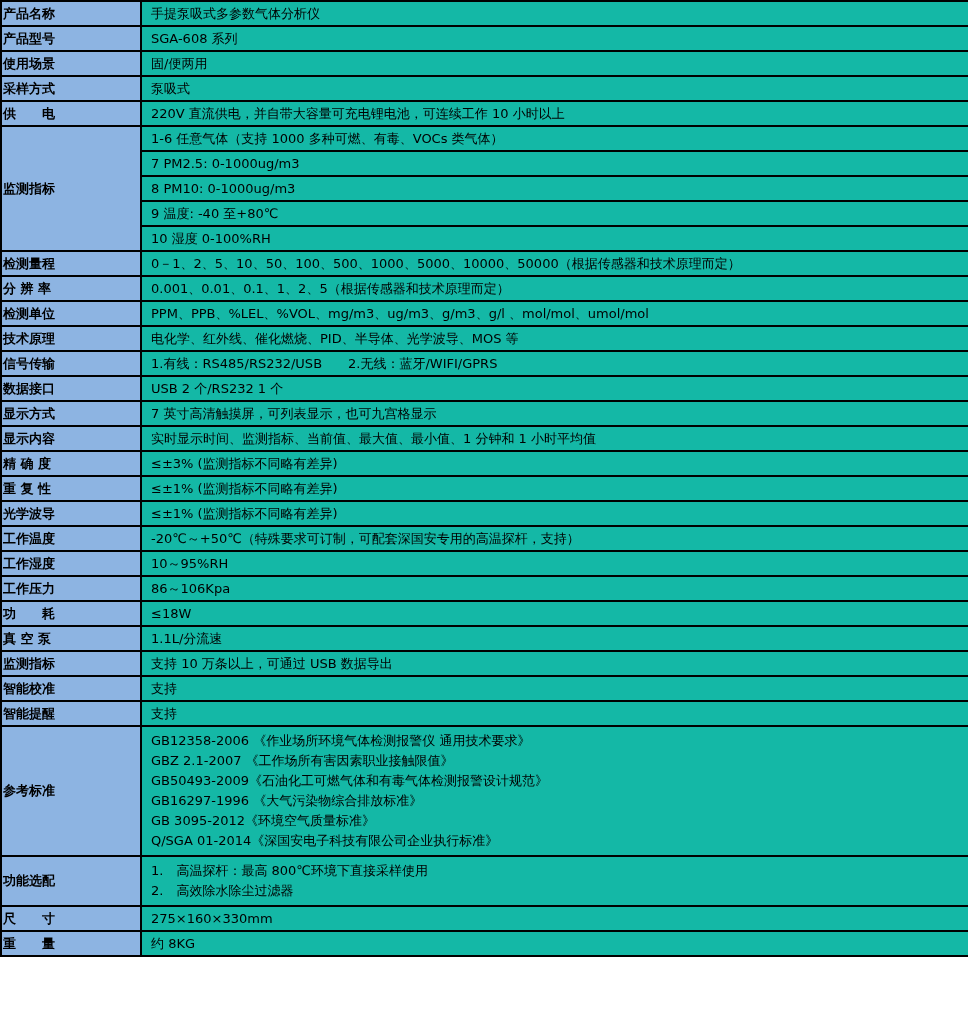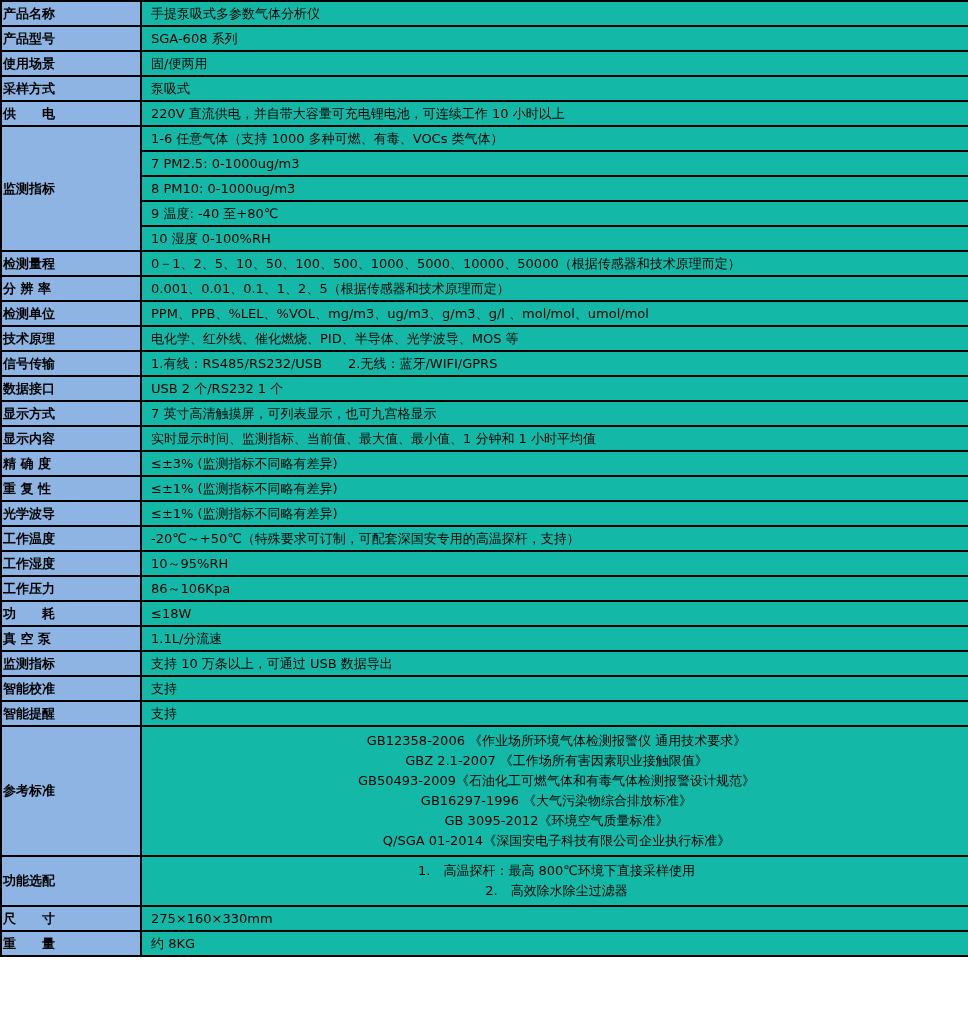--- a/index.html
+++ b/index.html
@@ -24,21 +24,21 @@
     font-size: 13.5px;
     width: 136px;
   }
   td.val {
     background: #14b8a6;
     vertical-align: middle;
     padding: 0 6px 0 9px;
     height: 23px;
   }
   td.val.multiline { padding: 4px 6px 4px 9px; }
-  td.val .line { line-height: 20px; white-space: nowrap; text-align: center; }
+  td.val .line { line-height: 20px; white-space: nowrap; }
 </style>
 </head>
 <body>
 
 <table class="spec">
   <colgroup>
       <col style="width:140px">
       <col style="width:828px">
     </colgroup>
   <tbody>

